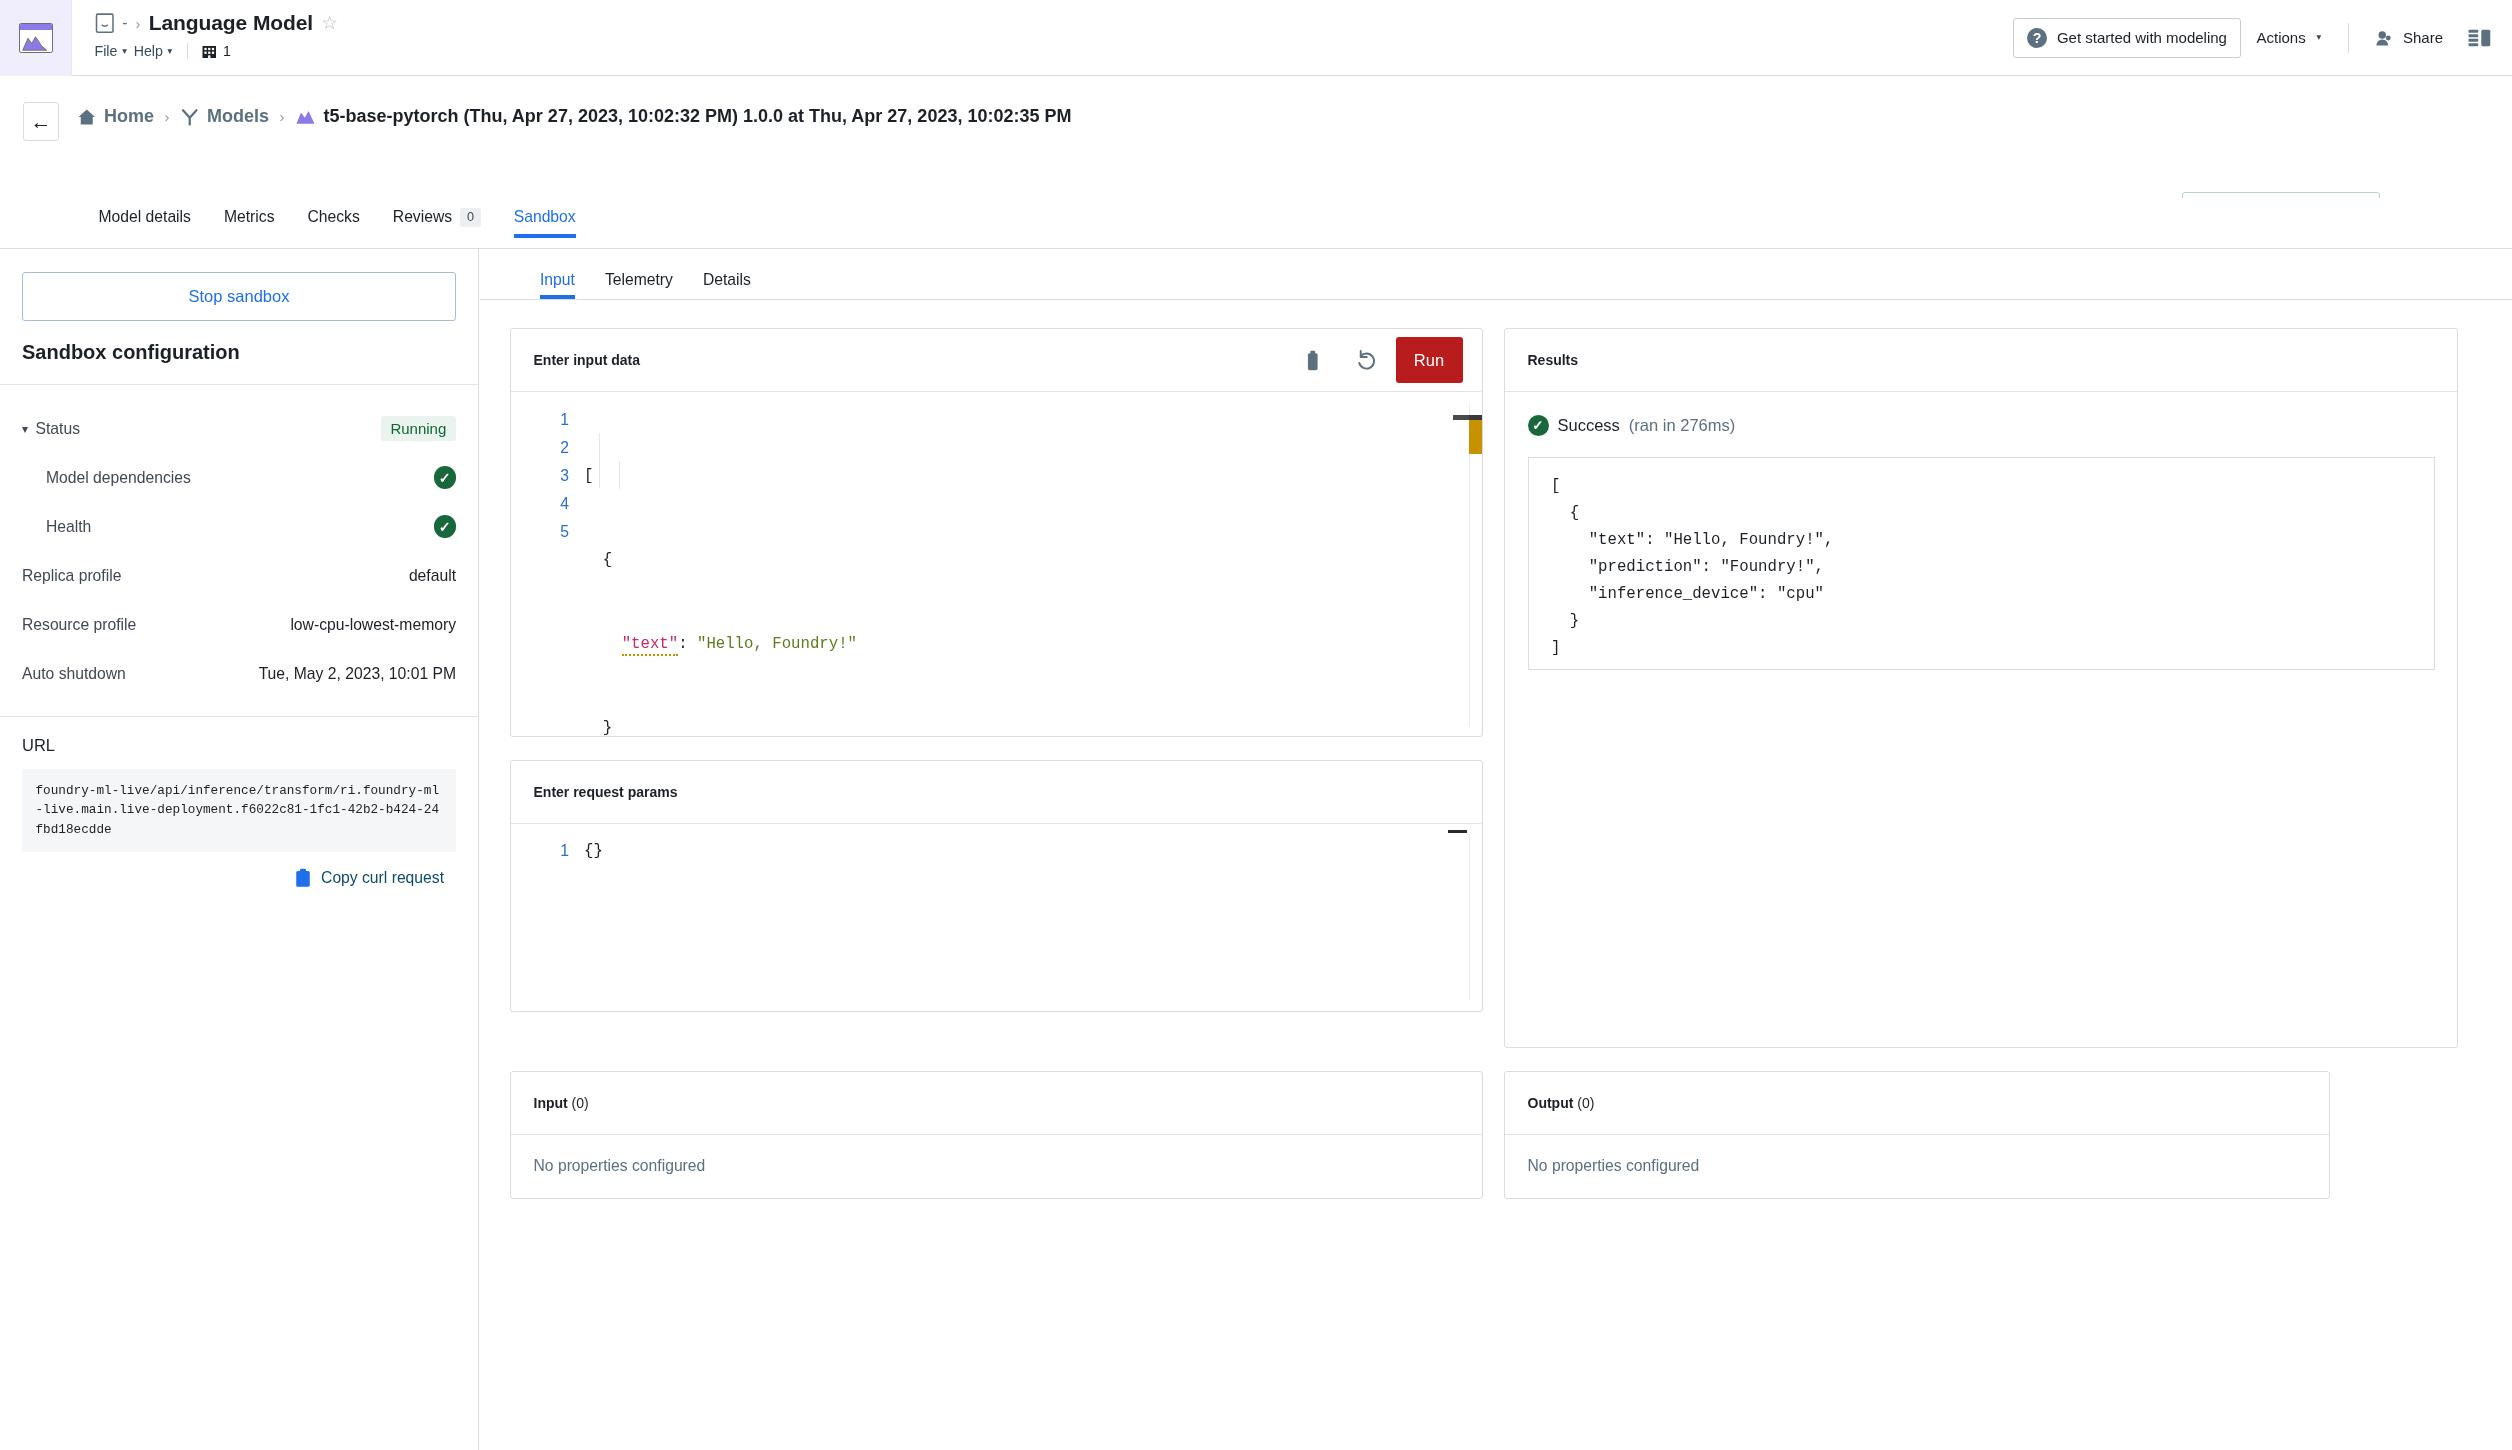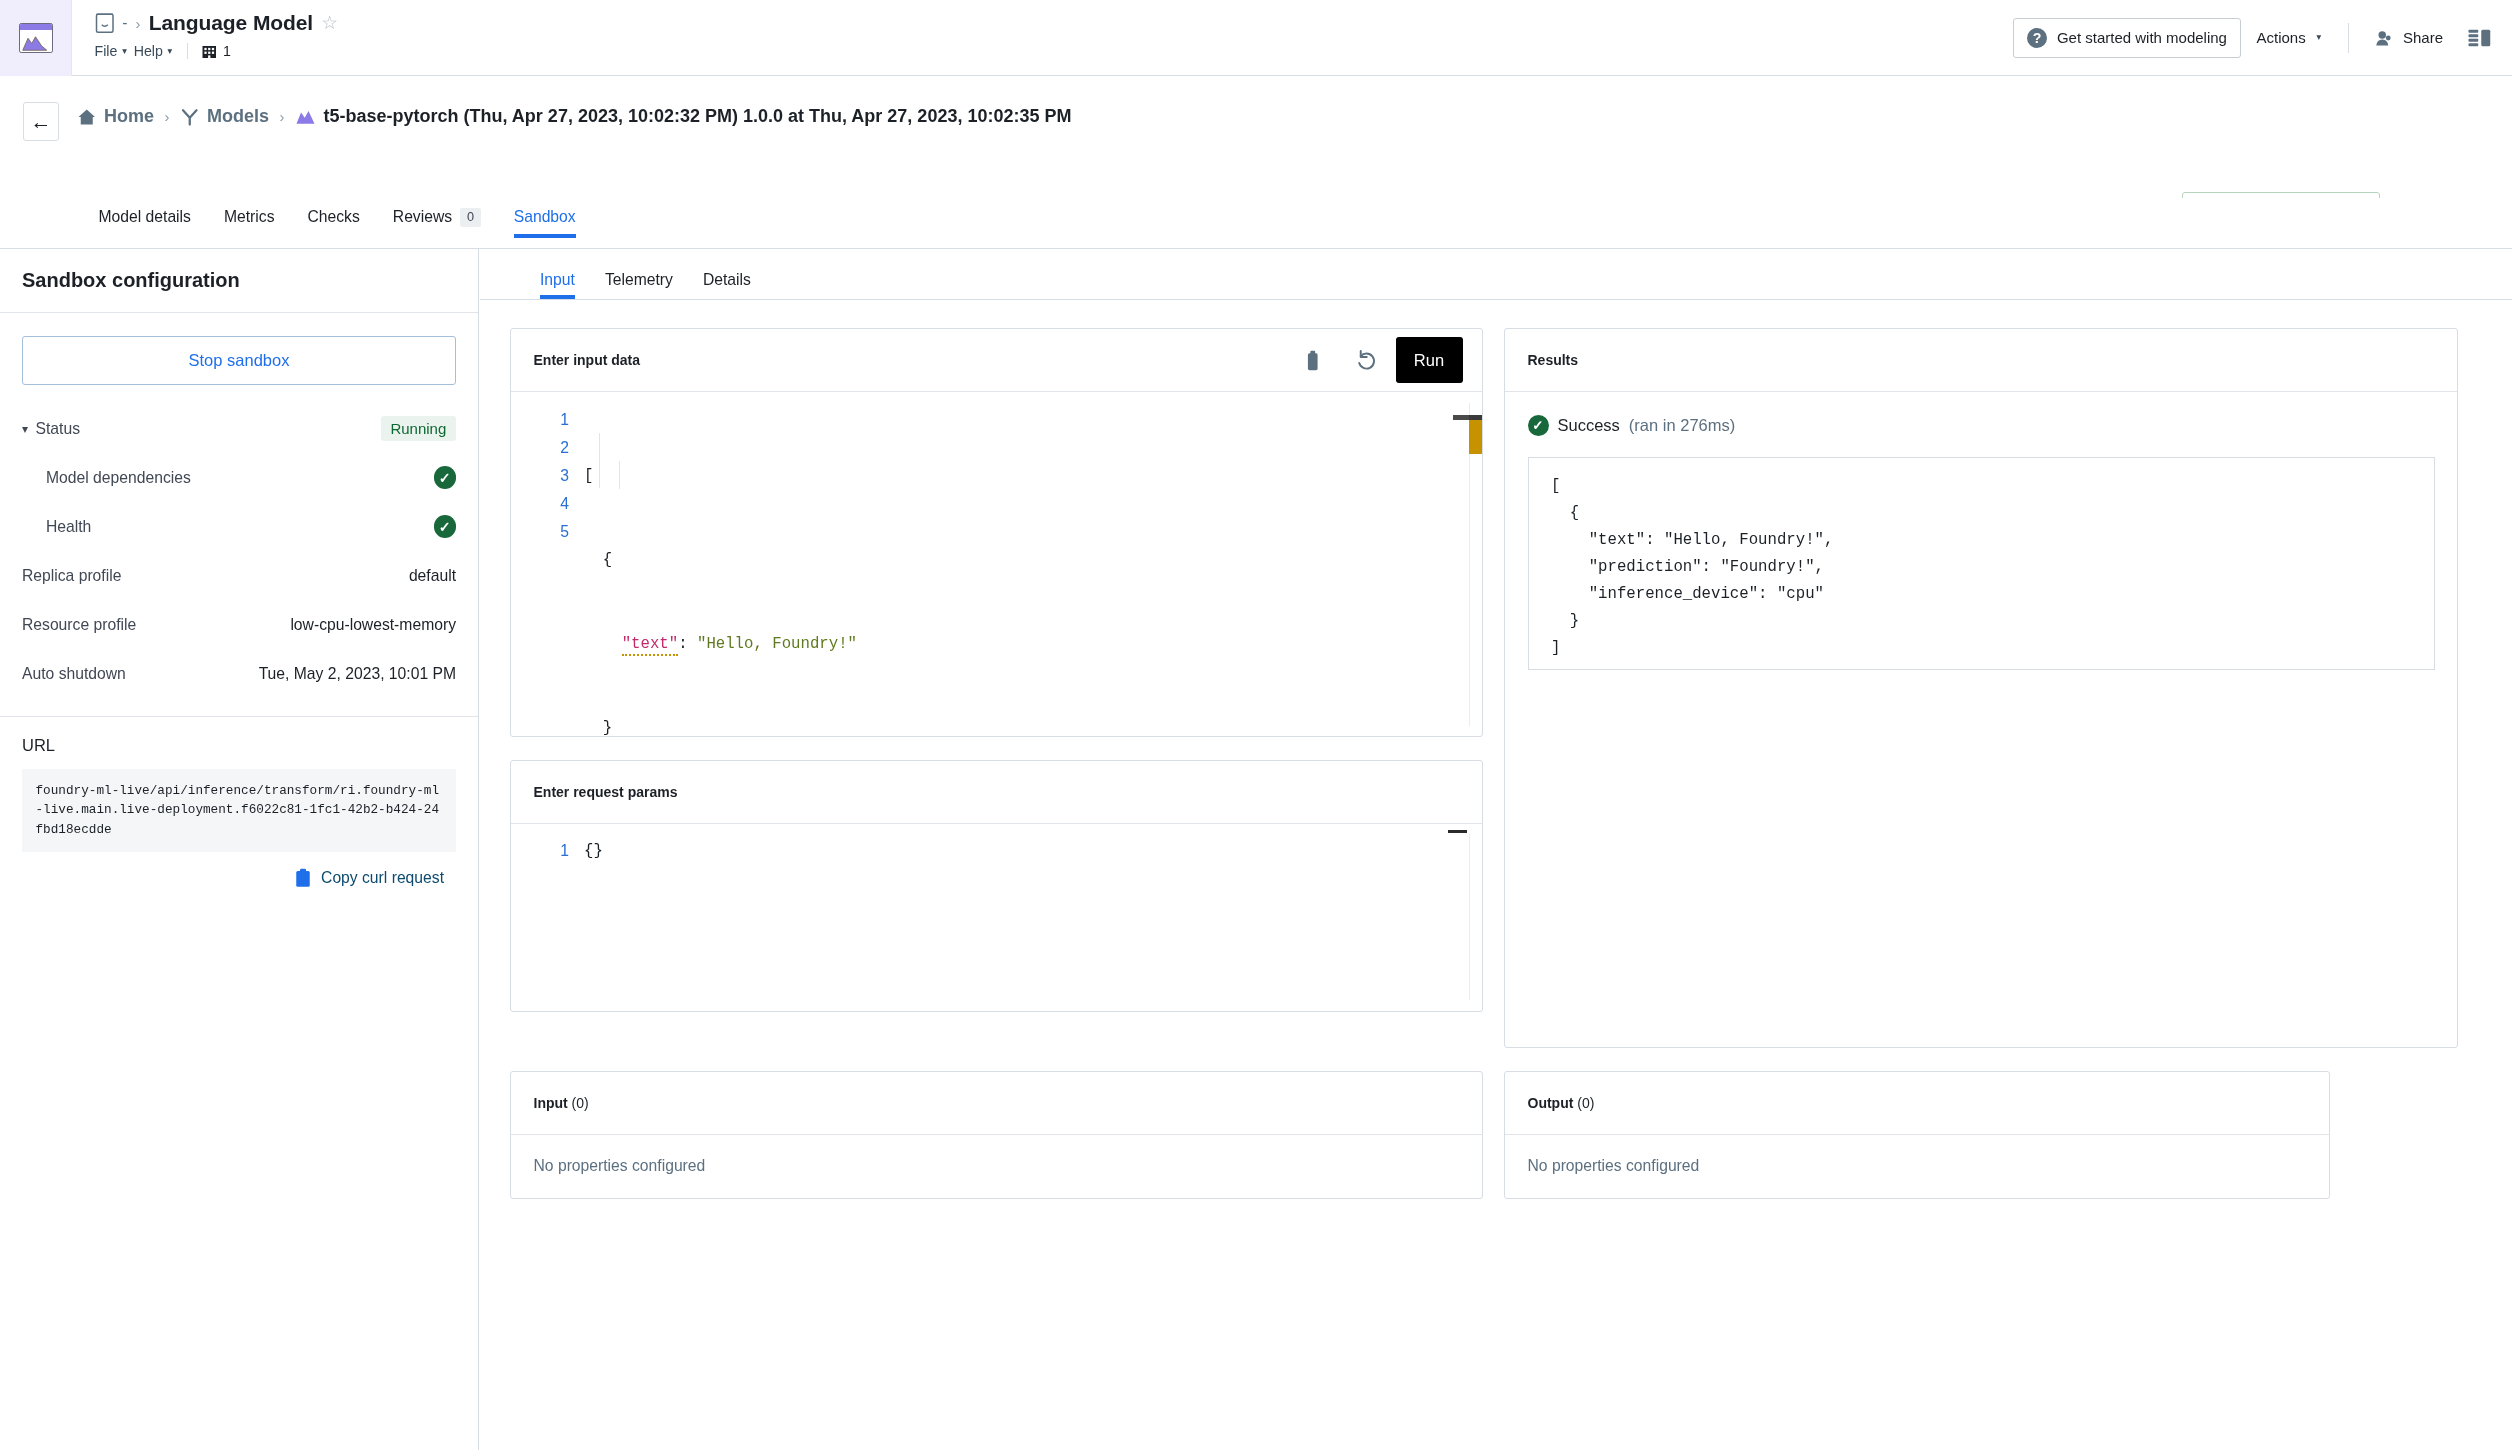--- a/index.html
+++ b/index.html
@@ -129,21 +129,21 @@
   .card-head { height:63px; border-bottom:0.7px solid #e1e5ea; display:flex; align-items:center;
                padding:0 19.5px 0 22.5px; justify-content:space-between; }
   .card-title { font-size:14px; font-weight:bold; color:#1c2127; }
   .card-title .dim { font-weight:normal; }
 
   #row1 { display:flex; gap:21px; }
   #leftcol { width:973px; }
   #rightcol { width:954px; }
 
   .icon-btn { width:33px; height:33px; display:flex; align-items:center; justify-content:center; cursor:pointer; }
-  #runbtn { background:#000000; color:#fff; border-radius:3px; height:46px; min-width:67px;
+  #runbtn { background:#b91c1c; color:#fff; border-radius:3px; height:46px; min-width:67px;
             display:flex; align-items:center; justify-content:center; font-size:16.5px; cursor:pointer; margin-left:13.5px; }
 
   .editor { position:relative; height:344px; overflow:hidden; }
   .gutter { position:absolute; left:0; top:13.5px; width:58px; text-align:right; }
   .gutter div { font-size:15.7px; color:#2a6fd1; line-height:28px; }
   .code { position:absolute; left:73px; top:13.5px; right:45px; font-size:15.7px; line-height:28px; white-space:pre; }
   .ind { position:absolute; top:41px; bottom:10.5px; width:0.7px; background:#e1e5ea; }
   .tok-key { color:#c42a6b; }
   .tok-str { color:#5f7a1e; }
   .tok-pun { color:#1c2127; }
@@ -311,26 +311,26 @@
   <div class="tab">
     <span>Reviews</span>
     <span class="count-badge">0</span>
   </div>
   <div class="tab active">
       <span>Sandbox</span>
     </div>
 </div>
 
 <div id="sidebar">
+  <div id="stopbtn">
+    <span>Stop sandbox</span>
+  </div>
+
   <div id="sb-head">
     <h2>Sandbox configuration</h2>
-  </div>
-
-  <div id="stopbtn">
-    <span>Stop sandbox</span>
   </div>
 
   <div style="height:19.5px"></div>
 
   <div class="sb-row">
     <span class="k">
       <span class="caret-sm">▾</span>
       <span>Status</span>
     </span>
     <span class="badge-run">Running</span>

